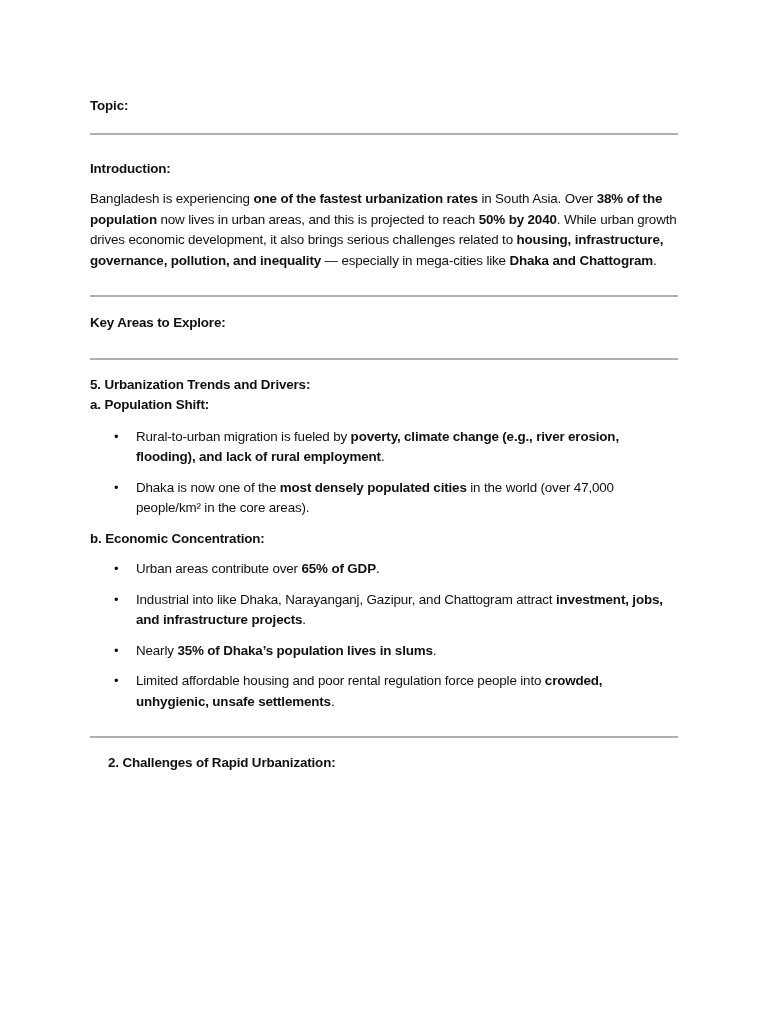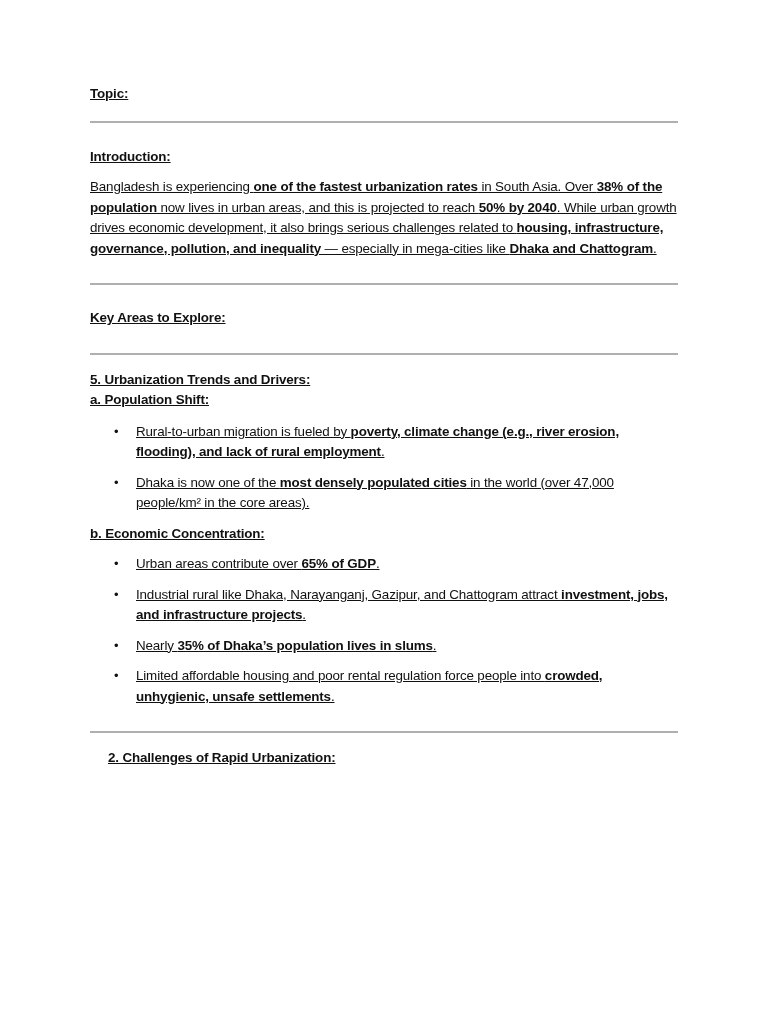--- a/index.html
+++ b/index.html
@@ -14,23 +14,22 @@
       position: relative;
       font-family: "Liberation Sans", "DejaVu Sans", sans-serif;
       color: #111111;
       font-size: 13.4px;
       line-height: 20.5px;
       letter-spacing: -0.15px;
     }
     .page {
       position: absolute;
       left: 90px;
-      top: 84px;
+      top: 96px;
       width: 588px;
-      text-decoration: underline;
     }
     p { margin: 0; }
     .label { font-weight: bold; }
     .topic-title { font-weight: bold; margin-top: 10px; }
     hr.rule {
       border: none;
       height: 2px;
       background: #b0b0b0;
       margin: 0;
       width: 588px;
@@ -62,21 +61,21 @@
 
   <hr class="rule" style="margin-top:16px;">
 
   <p class="label" style="margin-top:24px;">Introduction:</p>
   <p style="margin-top:10px;">
     <span>Bangladesh is experiencing </span><b>one of the fastest urbanization rates</b><span> in South Asia. Over </span><b>38% of the population</b><span> now lives in urban areas, and this is projected to reach </span><b>50% by 2040</b><span>. While urban growth drives economic development, it also brings serious challenges related to </span><b>housing, infrastructure, governance, pollution, and inequality</b><span> — especially in mega-cities like </span><b>Dhaka and Chattogram</b><span>.</span>
   </p>
 
   <hr class="rule" style="margin-top:24px;">
 
-  <p class="label" style="margin-top:23px;">Key Areas to Explore:</p>
+  <p class="label" style="margin-top:16px;">Key Areas to Explore:</p>
 
   <hr class="rule" style="margin-top:24px;">
 
   <p class="label" style="margin-top:15px;">5. Urbanization Trends and Drivers:</p>
 
   <p class="label" style="">a. Population Shift:</p>
   <ul class="bullets">
     <li style="margin-top:11px;">
       <span class="dot">•</span>
       <span>Rural-to-urban migration is fueled by </span><b>poverty, climate change (e.g., river erosion, flooding), and lack of rural employment</b><span>.</span>
@@ -88,21 +87,21 @@
   </ul>
 
   <p class="label" style="margin-top:10px;">b. Economic Concentration:</p>
   <ul class="bullets">
     <li style="margin-top:10px;">
       <span class="dot">•</span>
       <span>Urban areas contribute over </span><b>65% of GDP</b><span>.</span>
     </li>
     <li style="margin-top:10px;">
       <span class="dot">•</span>
-      <span>Industrial rural like Dhaka, Narayanganj, Gazipur, and Chattogram attract </span><b>investment, jobs, and infrastructure projects</b><span>.</span>
+      <span>Industrial into like Dhaka, Narayanganj, Gazipur, and Chattogram attract </span><b>investment, jobs, and infrastructure projects</b><span>.</span>
     </li>
   </ul>
 
   <ul class="bullets">
     <li style="margin-top:10px;">
       <span class="dot">•</span>
       <span>Nearly </span><b>35% of Dhaka’s population lives in slums</b><span>.</span>
     </li>
     <li style="margin-top:10px;">
       <span class="dot">•</span>

